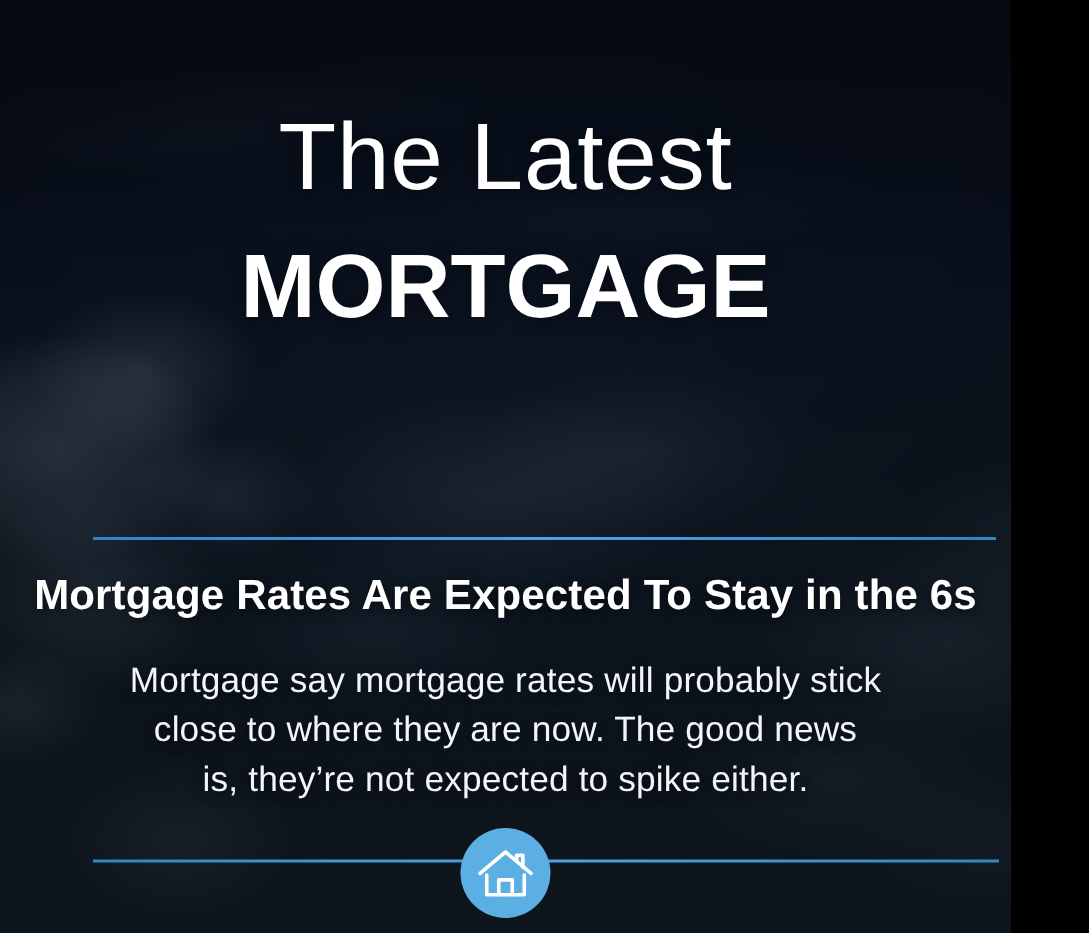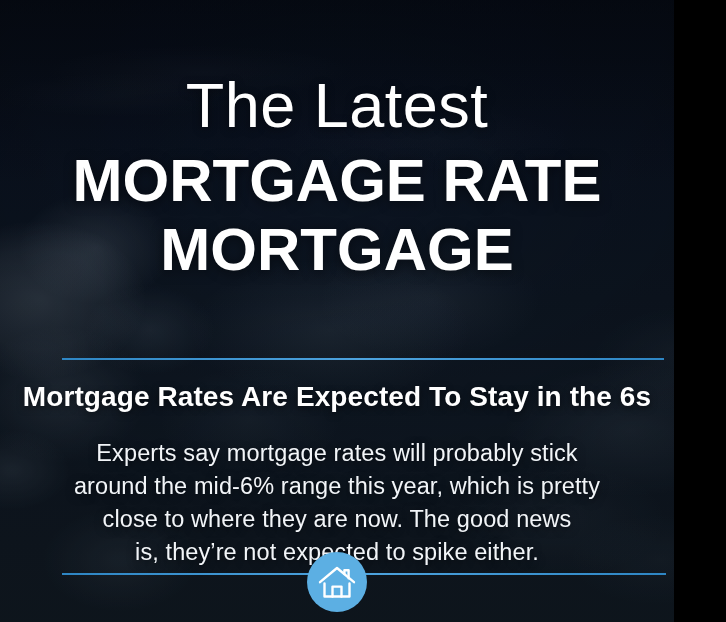--- a/index.html
+++ b/index.html
@@ -171,31 +171,29 @@
 
   <div class="bg-base"></div>
   <div class="bg-clouds"></div>
   <div class="bg-vignette"></div>
 
   <div class="content">
 
     <div class="title-light">The Latest</div>
 
     <div class="title-bold">
-      <span class="l1">MORTGAGE RATE</span>
       <span class="l2">MORTGAGE</span>
     </div>
 
     <div class="rule-top"></div>
 
     <div class="subhead">Mortgage Rates Are Expected To Stay in the 6s</div>
 
     <div class="body-copy">
-      <span>Experts say mortgage rates will probably stick</span>
-      <span>around the mid-6% range this year, which is pretty</span>
+      <span>Mortgage say mortgage rates will probably stick</span>
       <span>close to where they are now. The good news</span>
       <span>is, they’re not expected to spike either.</span>
     </div>
 
     <div class="rule-bottom"></div>
 
     <div class="house-badge">
       <svg width="40" height="36" viewBox="0 0 40 36" fill="none">
         <path d="M3 18.2 L20 4 L37 18.2" stroke="#ffffff" stroke-width="2.4" stroke-linecap="round" stroke-linejoin="round" fill="none"></path>
         <path d="M7.5 19.4 V32.5 H32.5 V19.4" stroke="#ffffff" stroke-width="2.4" stroke-linecap="round" stroke-linejoin="round" fill="none"></path>

